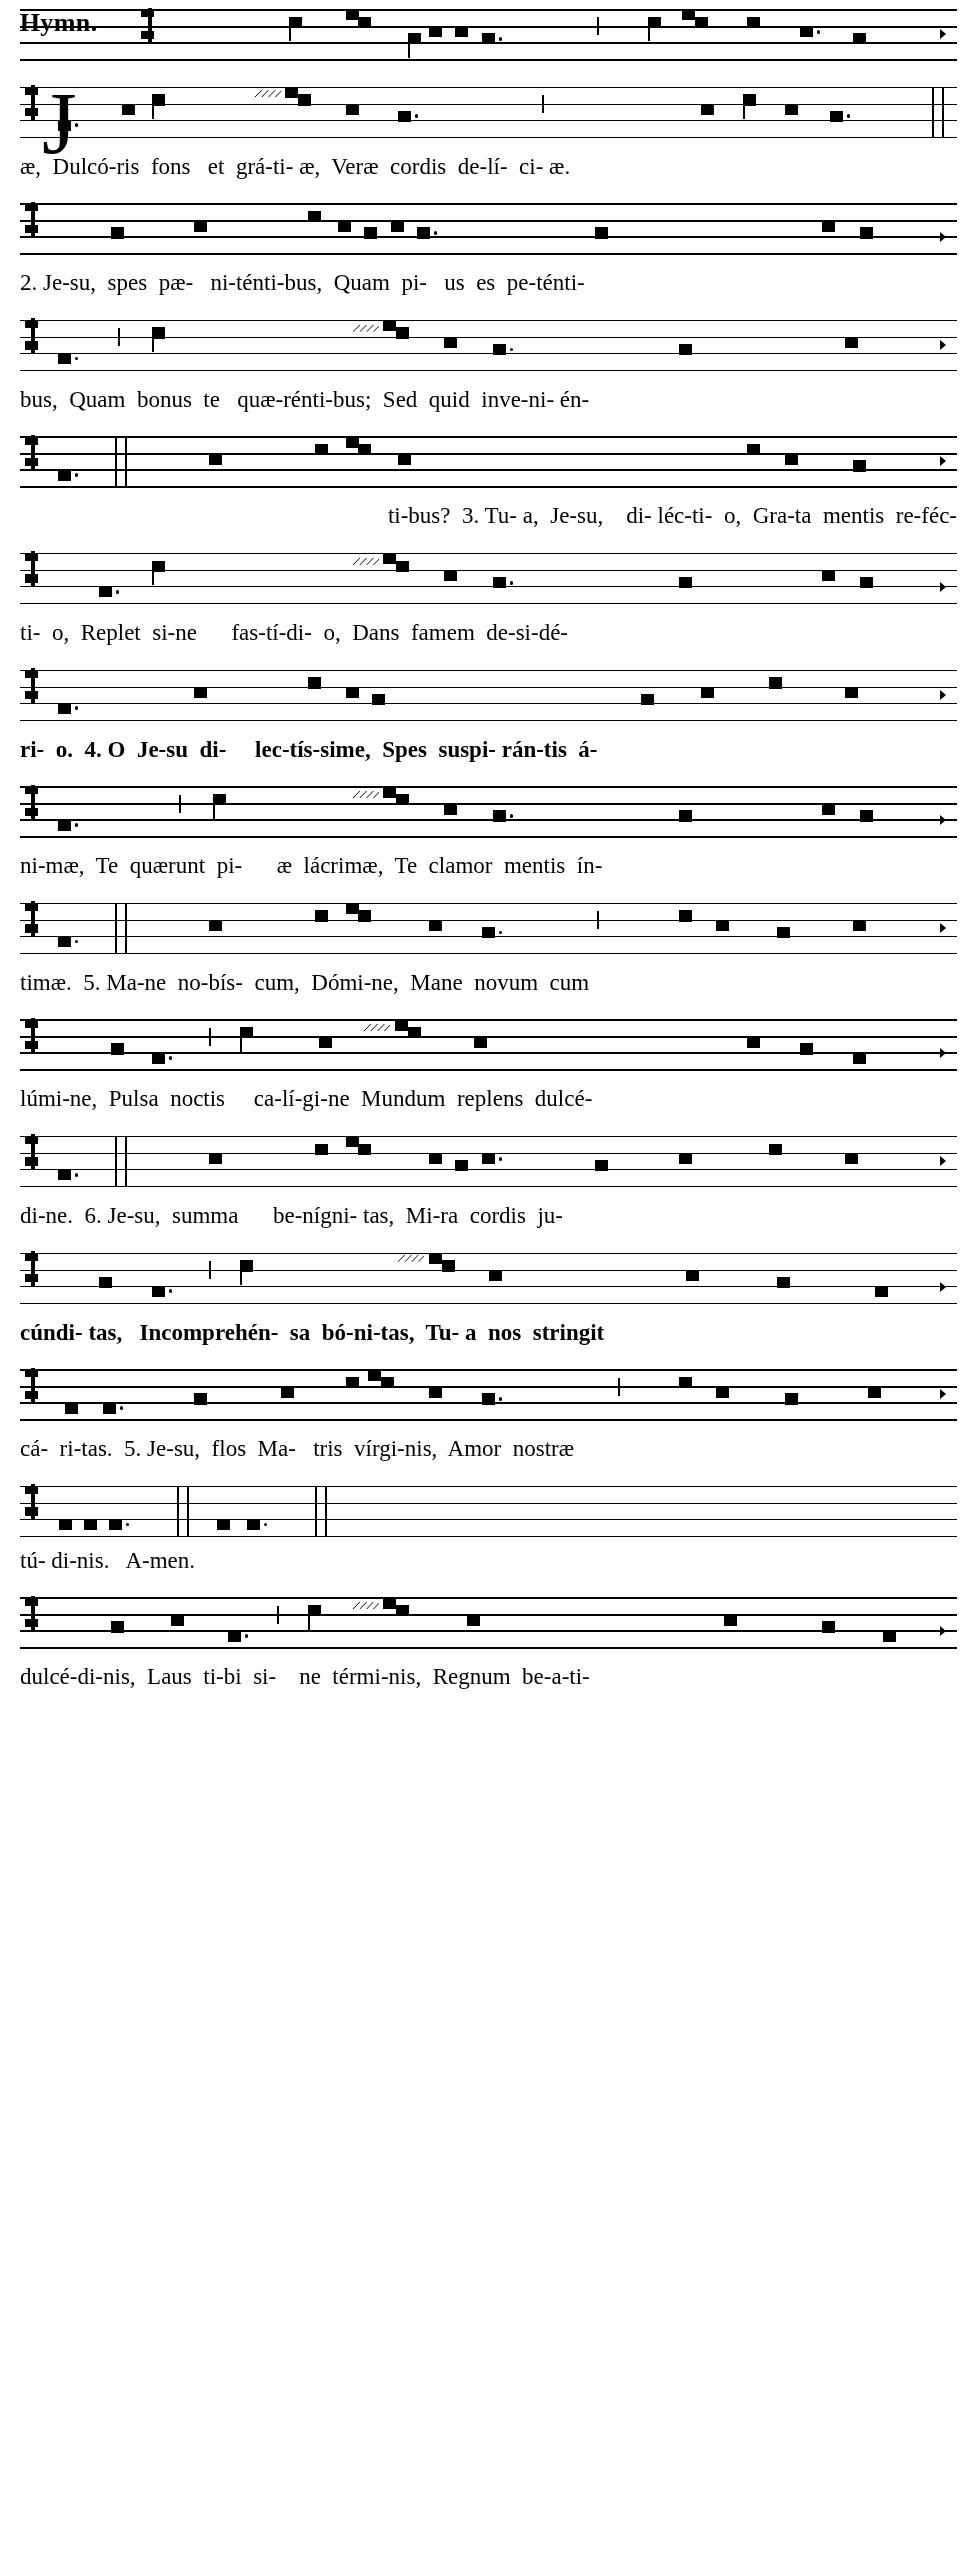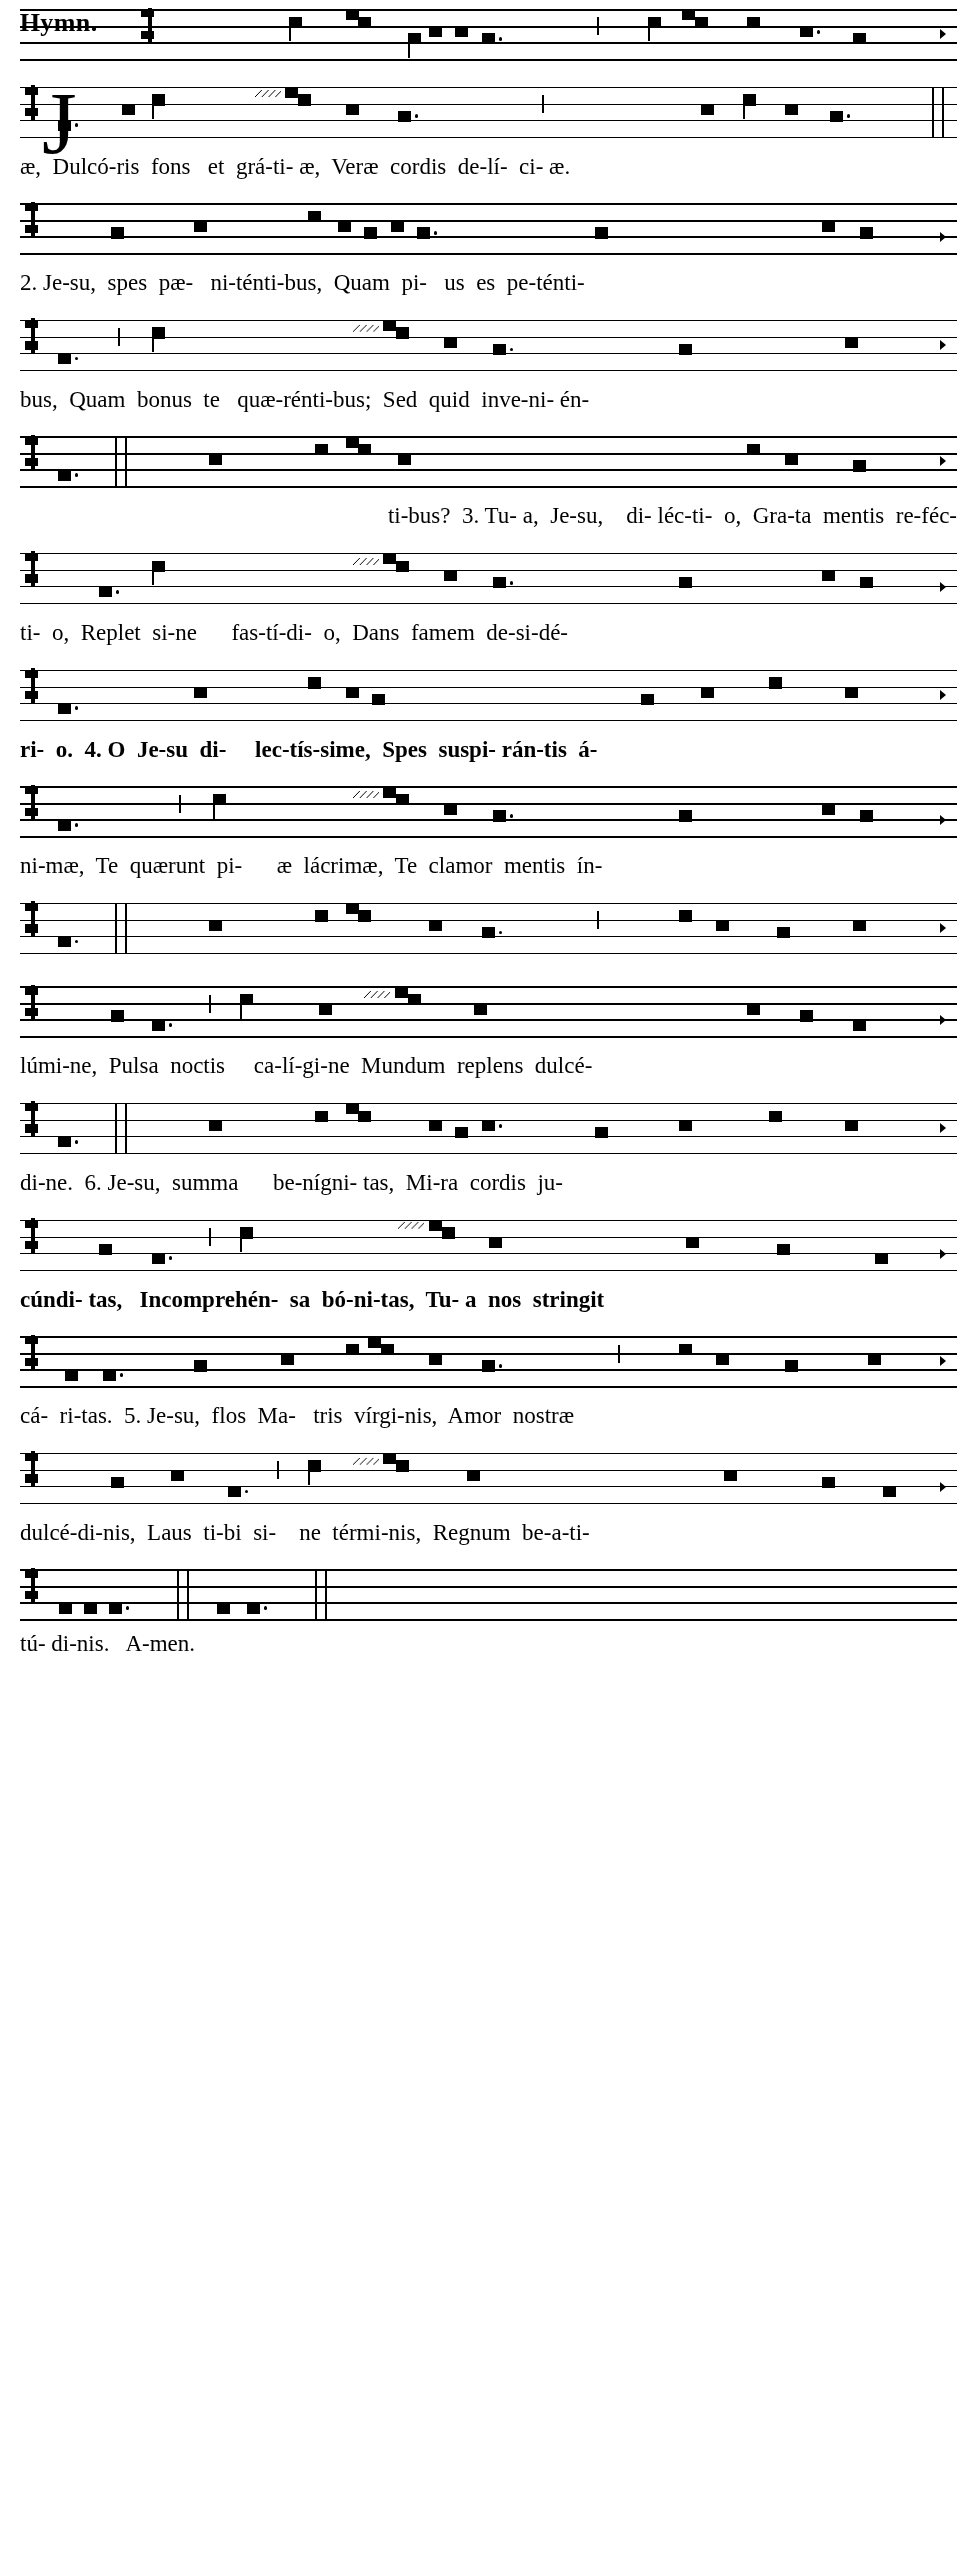--- a/index.html
+++ b/index.html
@@ -415,20 +415,21 @@
         <div class="n" style="left:409px; top:23px;"></div>
         <div class="n dot" style="left:462px; top:30px;"></div>
         <div class="bar half" style="left:577px;"></div>
         <div class="n" style="left:659px; top:13.6px;"></div>
         <div class="n" style="left:696px; top:23px;"></div>
         <div class="n" style="left:757px; top:30px;"></div>
         <div class="n" style="left:833px; top:23px;"></div>
         <div class="custos" style="left:920px; top:26px;"></div>
       </div>
     </div>
+    <div class="lyrics">timæ.  5. Ma-ne  no-bís-  cum,  Dómi-ne,  Mane  novum  cum</div>
   </div>
 
   <div class="sys-block" style="margin-top:13.6px;">
     <div class="system">
       <div class="staff">
         <div class="line l0"></div>
         <div class="line l1"></div>
         <div class="line l2"></div>
         <div class="line l3"></div>
         <div class="clef" style="left:4.5px; top:4.5px;">
@@ -541,20 +542,44 @@
         <div class="n" style="left:765px; top:30px;"></div>
         <div class="n" style="left:848px; top:23px;"></div>
         <div class="custos" style="left:920px; top:26px;"></div>
       </div>
     </div>
     <div class="lyrics">cá-  ri-tas.  5. Je-su,  flos  Ma-   tris  vírgi-nis,  Amor  nostræ</div>
   </div>
 
   <div class="sys-block" style="margin-top:13.6px;">
     <div class="system">
+      <div class="staff" style="height:65px;">
+        <div class="line l0"></div>
+        <div class="line l1"></div>
+        <div class="line l2"></div>
+        <div class="line l3"></div>
+        <div class="clef" style="left:4.5px; top:4.5px;">
+          <div class="cbar"></div>
+            <div class="cbox top"></div>
+            <div class="cbox bot"></div>
+        </div>
+        <div class="n" style="left:39px; top:39px;"></div>
+        <div class="n" style="left:64px; top:39px;"></div>
+        <div class="n dot" style="left:89px; top:39px;"></div>
+        <div class="doublebar" style="left:157px;"></div>
+        <div class="n" style="left:197px; top:39px;"></div>
+        <div class="n dot" style="left:227px; top:39px;"></div>
+        <div class="doublebar" style="left:295px;"></div>
+      </div>
+    </div>
+    <div class="lyrics">tú- di-nis.   A-men.</div>
+  </div>
+
+  <div class="sys-block" style="margin-top:13.6px;">
+    <div class="system">
       <div class="staff">
         <div class="line l0"></div>
         <div class="line l1"></div>
         <div class="line l2"></div>
         <div class="line l3"></div>
         <div class="clef" style="left:4.5px; top:4.5px;">
           <div class="cbar"></div>
             <div class="cbox top"></div>
             <div class="cbox bot"></div>
         </div>
@@ -569,38 +594,14 @@
         <div class="n" style="left:447px; top:23px;"></div>
         <div class="n" style="left:704px; top:23px;"></div>
         <div class="n" style="left:802px; top:30px;"></div>
         <div class="n" style="left:863px; top:39px;"></div>
         <div class="custos" style="left:920px; top:35px;"></div>
       </div>
     </div>
     <div class="lyrics">dulcé-di-nis,  Laus  ti-bi  si-    ne  térmi-nis,  Regnum  be-a-ti-</div>
   </div>
 
-  <div class="sys-block" style="margin-top:13.6px;">
-    <div class="system">
-      <div class="staff" style="height:65px;">
-        <div class="line l0"></div>
-        <div class="line l1"></div>
-        <div class="line l2"></div>
-        <div class="line l3"></div>
-        <div class="clef" style="left:4.5px; top:4.5px;">
-          <div class="cbar"></div>
-            <div class="cbox top"></div>
-            <div class="cbox bot"></div>
-        </div>
-        <div class="n" style="left:39px; top:39px;"></div>
-        <div class="n" style="left:64px; top:39px;"></div>
-        <div class="n dot" style="left:89px; top:39px;"></div>
-        <div class="doublebar" style="left:157px;"></div>
-        <div class="n" style="left:197px; top:39px;"></div>
-        <div class="n dot" style="left:227px; top:39px;"></div>
-        <div class="doublebar" style="left:295px;"></div>
-      </div>
-    </div>
-    <div class="lyrics">tú- di-nis.   A-men.</div>
-  </div>
-
 </div>
 
 
 </body></html>

